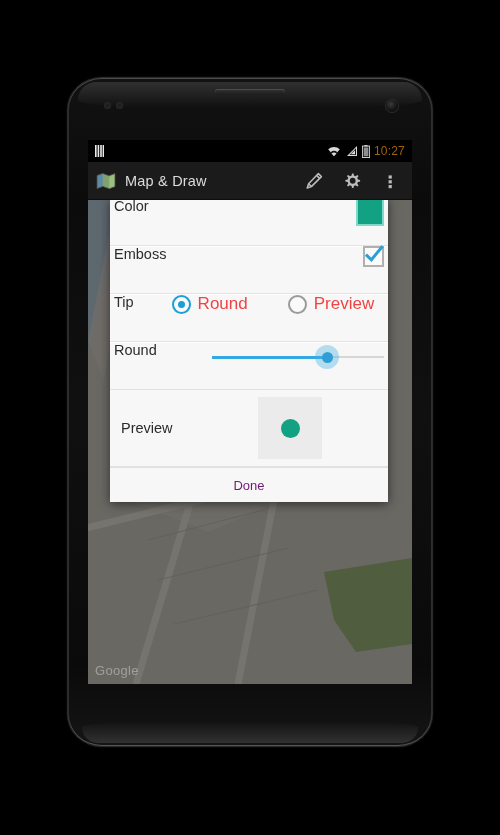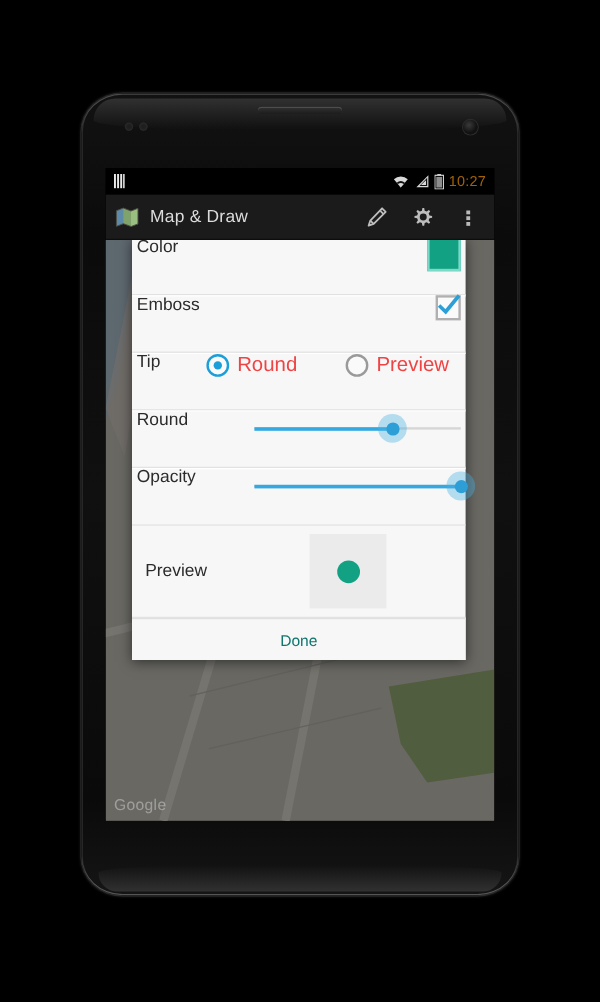--- a/index.html
+++ b/index.html
@@ -80,21 +80,21 @@
     display:flex;align-items:center;justify-content:center;transform:translateX(-12px);}
   .thumb:after{content:"";width:11px;height:11px;border-radius:50%;background:#2e9fd6;}
 
   .preview-row{display:flex;align-items:center;height:76px;padding:0 11px;border-bottom:1px solid #e2e2e2;}
   .preview-box{margin-left:auto;margin-right:55px;width:64px;height:62px;background:#ebebeb;
     display:flex;align-items:center;justify-content:center;}
   .preview-dot{width:19px;height:19px;border-radius:50%;background:#12a182;}
 
   .done{height:34px;display:flex;align-items:center;justify-content:center;border-top:1px solid #e0e0e0;
     background:#f7f7f7;}
-  .done-label{font-size:13px;color:#0f766e;}
+  .done-label{font-size:13px;color:#701a75;}
 </style>
 </head>
 <body>
 
 <div class="stage">
   <div class="device">
     <div class="bez-top-sheen"></div>
     <div class="bez-bot-sheen"></div>
     <div class="speaker"></div>
     <div class="sensor s1"></div>
@@ -218,28 +218,20 @@
 
           <div class="row">
             <span class="row-label">Round</span>
             <div class="slider">
               <span class="track"></span>
               <span class="fill" id="size-fill" style="width: 67%; background: rgb(52, 168, 224);"></span>
               <span class="thumb" id="size-thumb" style="left: 67%;"></span>
             </div>
           </div>
 
-          <div class="row">
-            <span class="row-label">Opacity</span>
-            <div class="slider">
-              <span class="track"></span>
-              <span class="fill" id="opacity-fill" style="width: 100%; background: rgb(52, 168, 224);"></span>
-              <span class="thumb" id="opacity-thumb" style="left: 100%;"></span>
-            </div>
-          </div>
 
           <div class="preview-row">
             <span class="row-label">Preview</span>
             <div class="preview-box" style="background: rgb(235, 235, 235);">
               <span class="preview-dot" style="background: rgb(18, 161, 130);"></span>
             </div>
           </div>
 
           <div class="done">
             <span class="done-label">Done</span>

